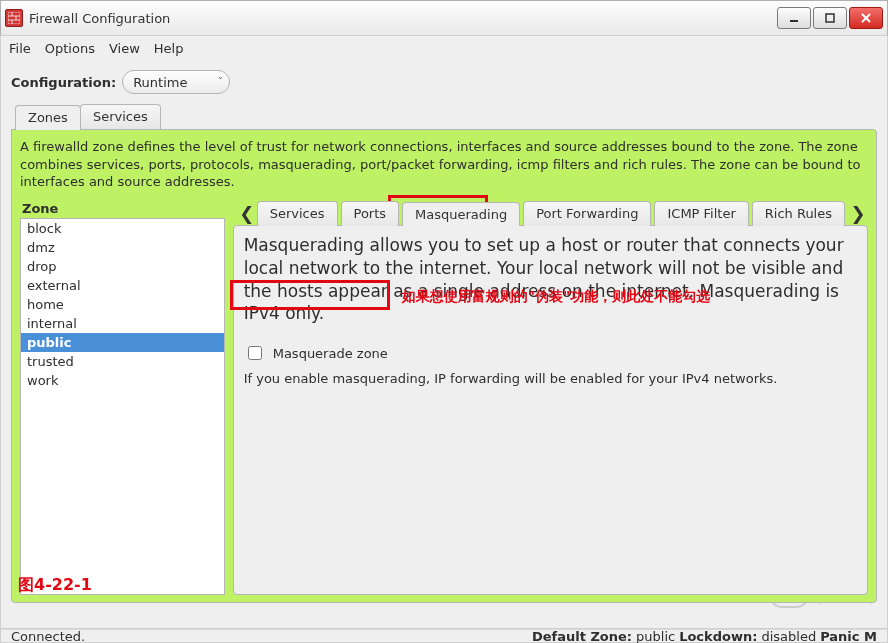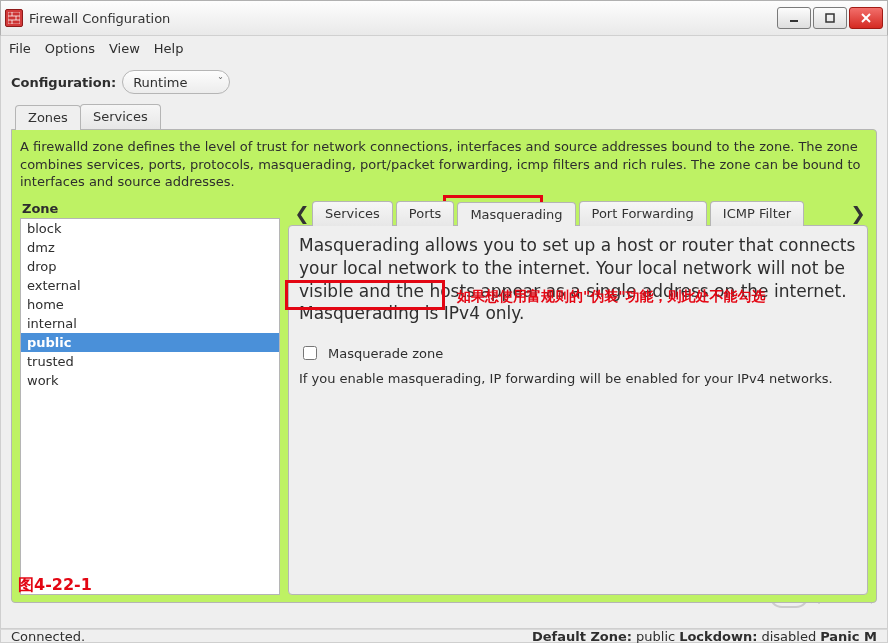--- a/index.html
+++ b/index.html
@@ -287,20 +287,21 @@
 
         <div class="right-col">
           <div class="inner-tab-row">
             <div class="scroll-arrow">❮</div>
             <div class="inner-tabs">
               <div class="inner-tab">Services</div>
               <div class="inner-tab">Ports</div>
               <div class="inner-tab active" id="masq-tab">Masquerading</div>
               <div class="inner-tab">Port Forwarding</div>
               <div class="inner-tab">ICMP Filter</div>
+              <div class="inner-tab">Rich Rules</div>
             </div>
             <div class="scroll-arrow">❯</div>
           </div>
 
           <div class="inner-panel" style="position:relative;">
             <div class="masq-desc">Masquerading allows you to set up a host or router that connects your local network to the internet. Your local network will not be visible and the hosts appear as a single address on the internet. Masquerading is IPv4 only.</div>
             <div class="chk-row" id="chk-row">
               <input type="checkbox" id="masq-chk" style="">
               <label for="masq-chk">Masquerade zone</label>
             </div>

